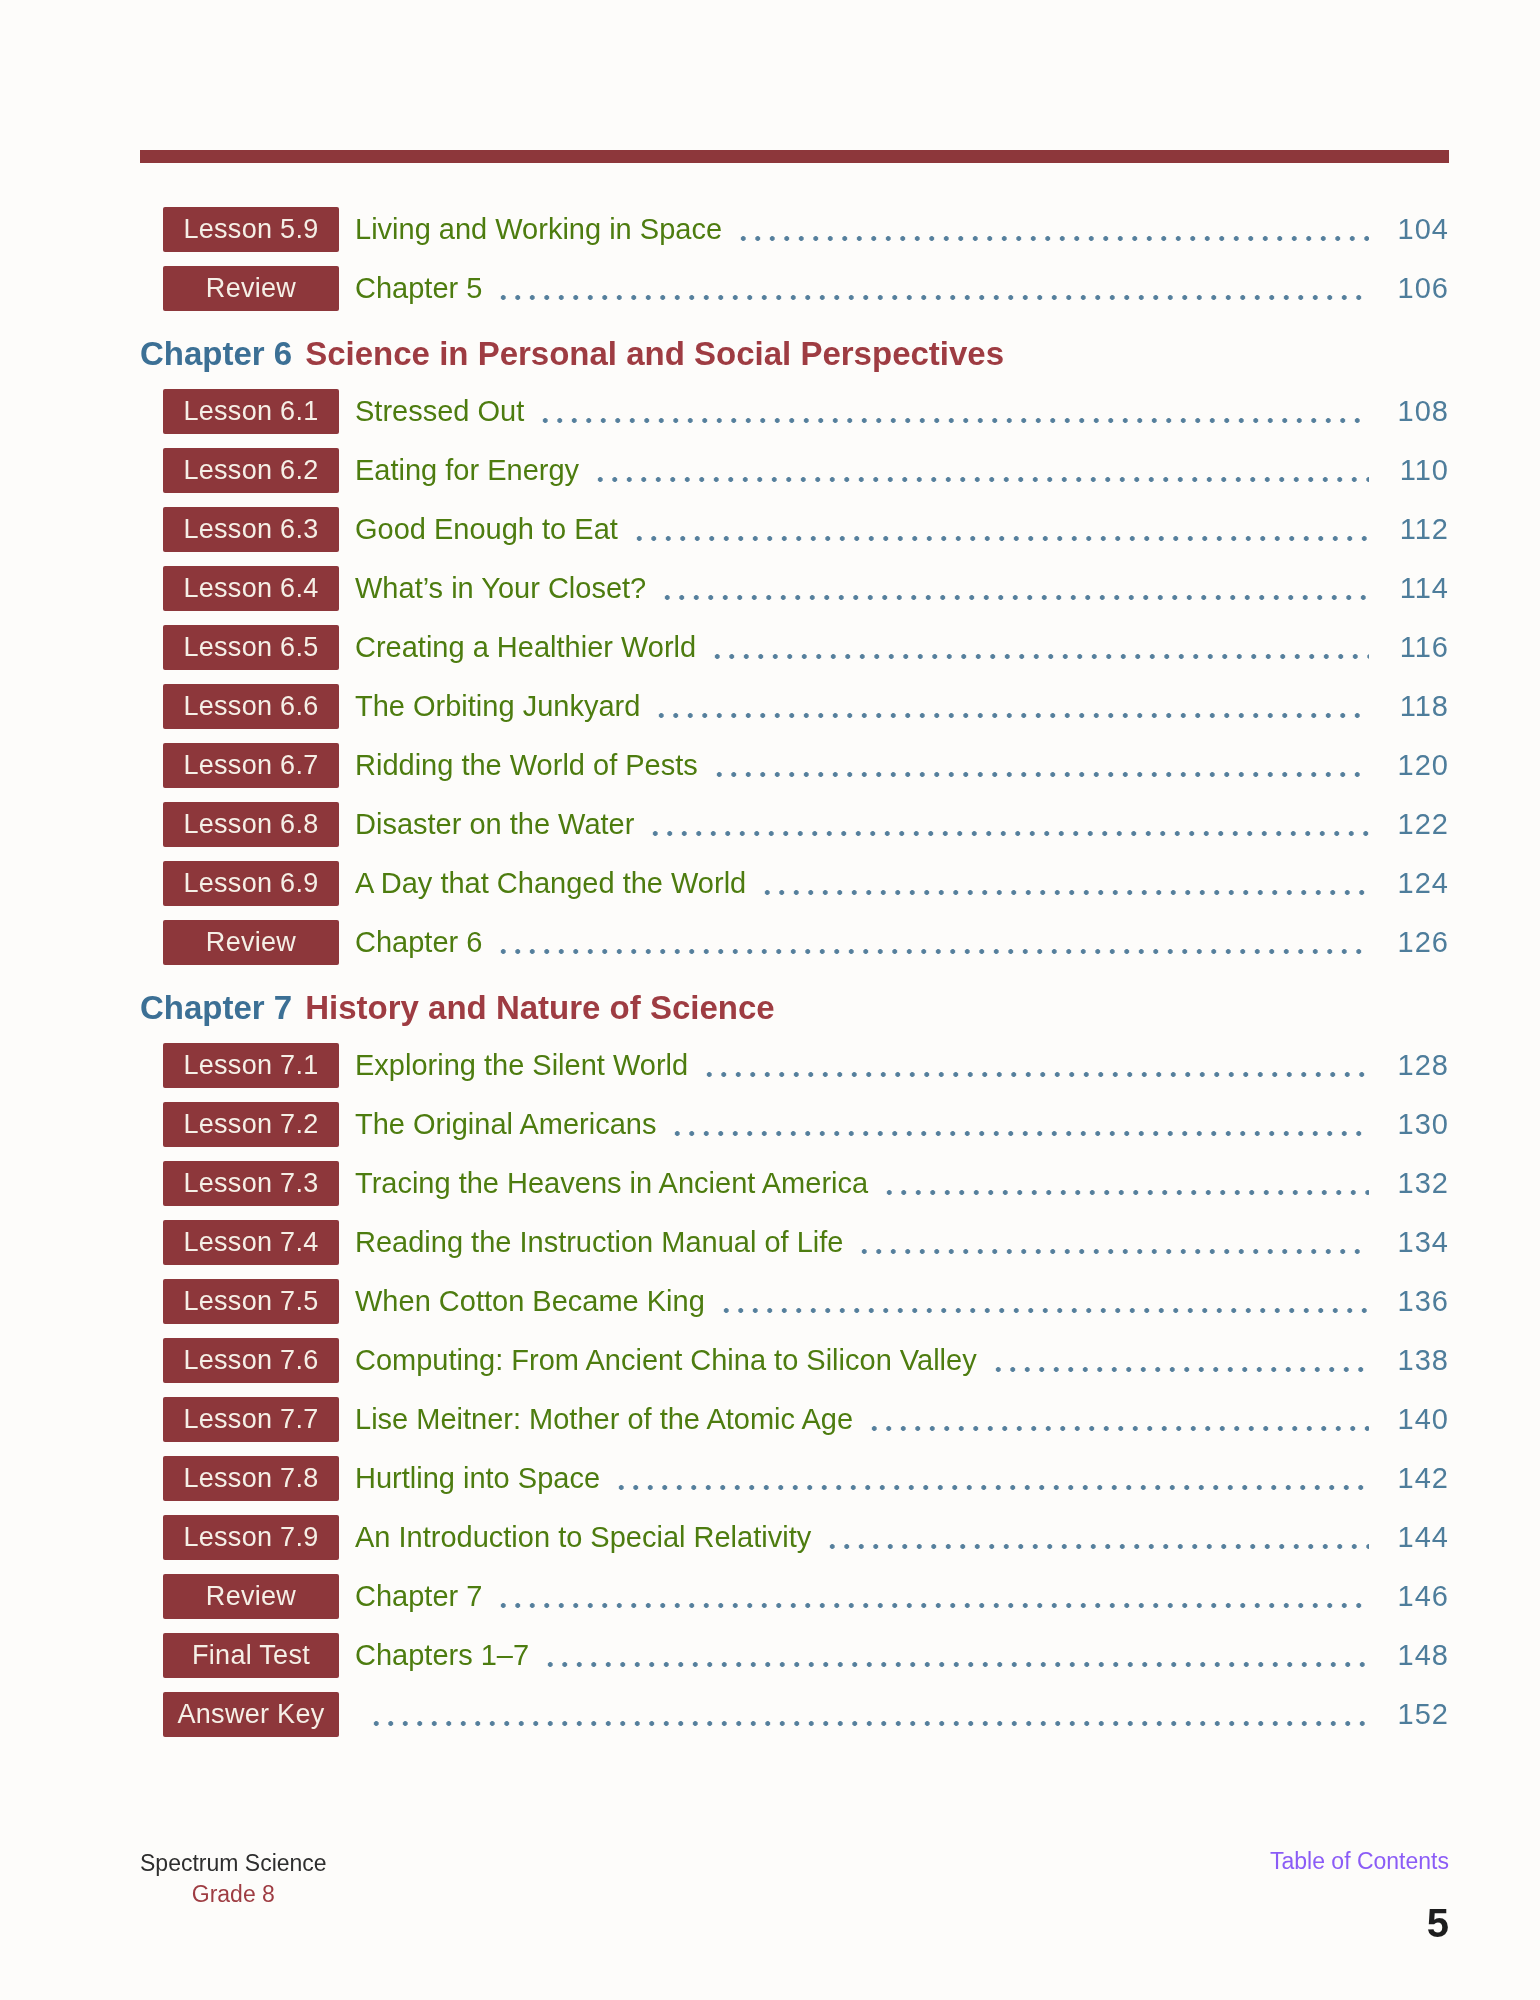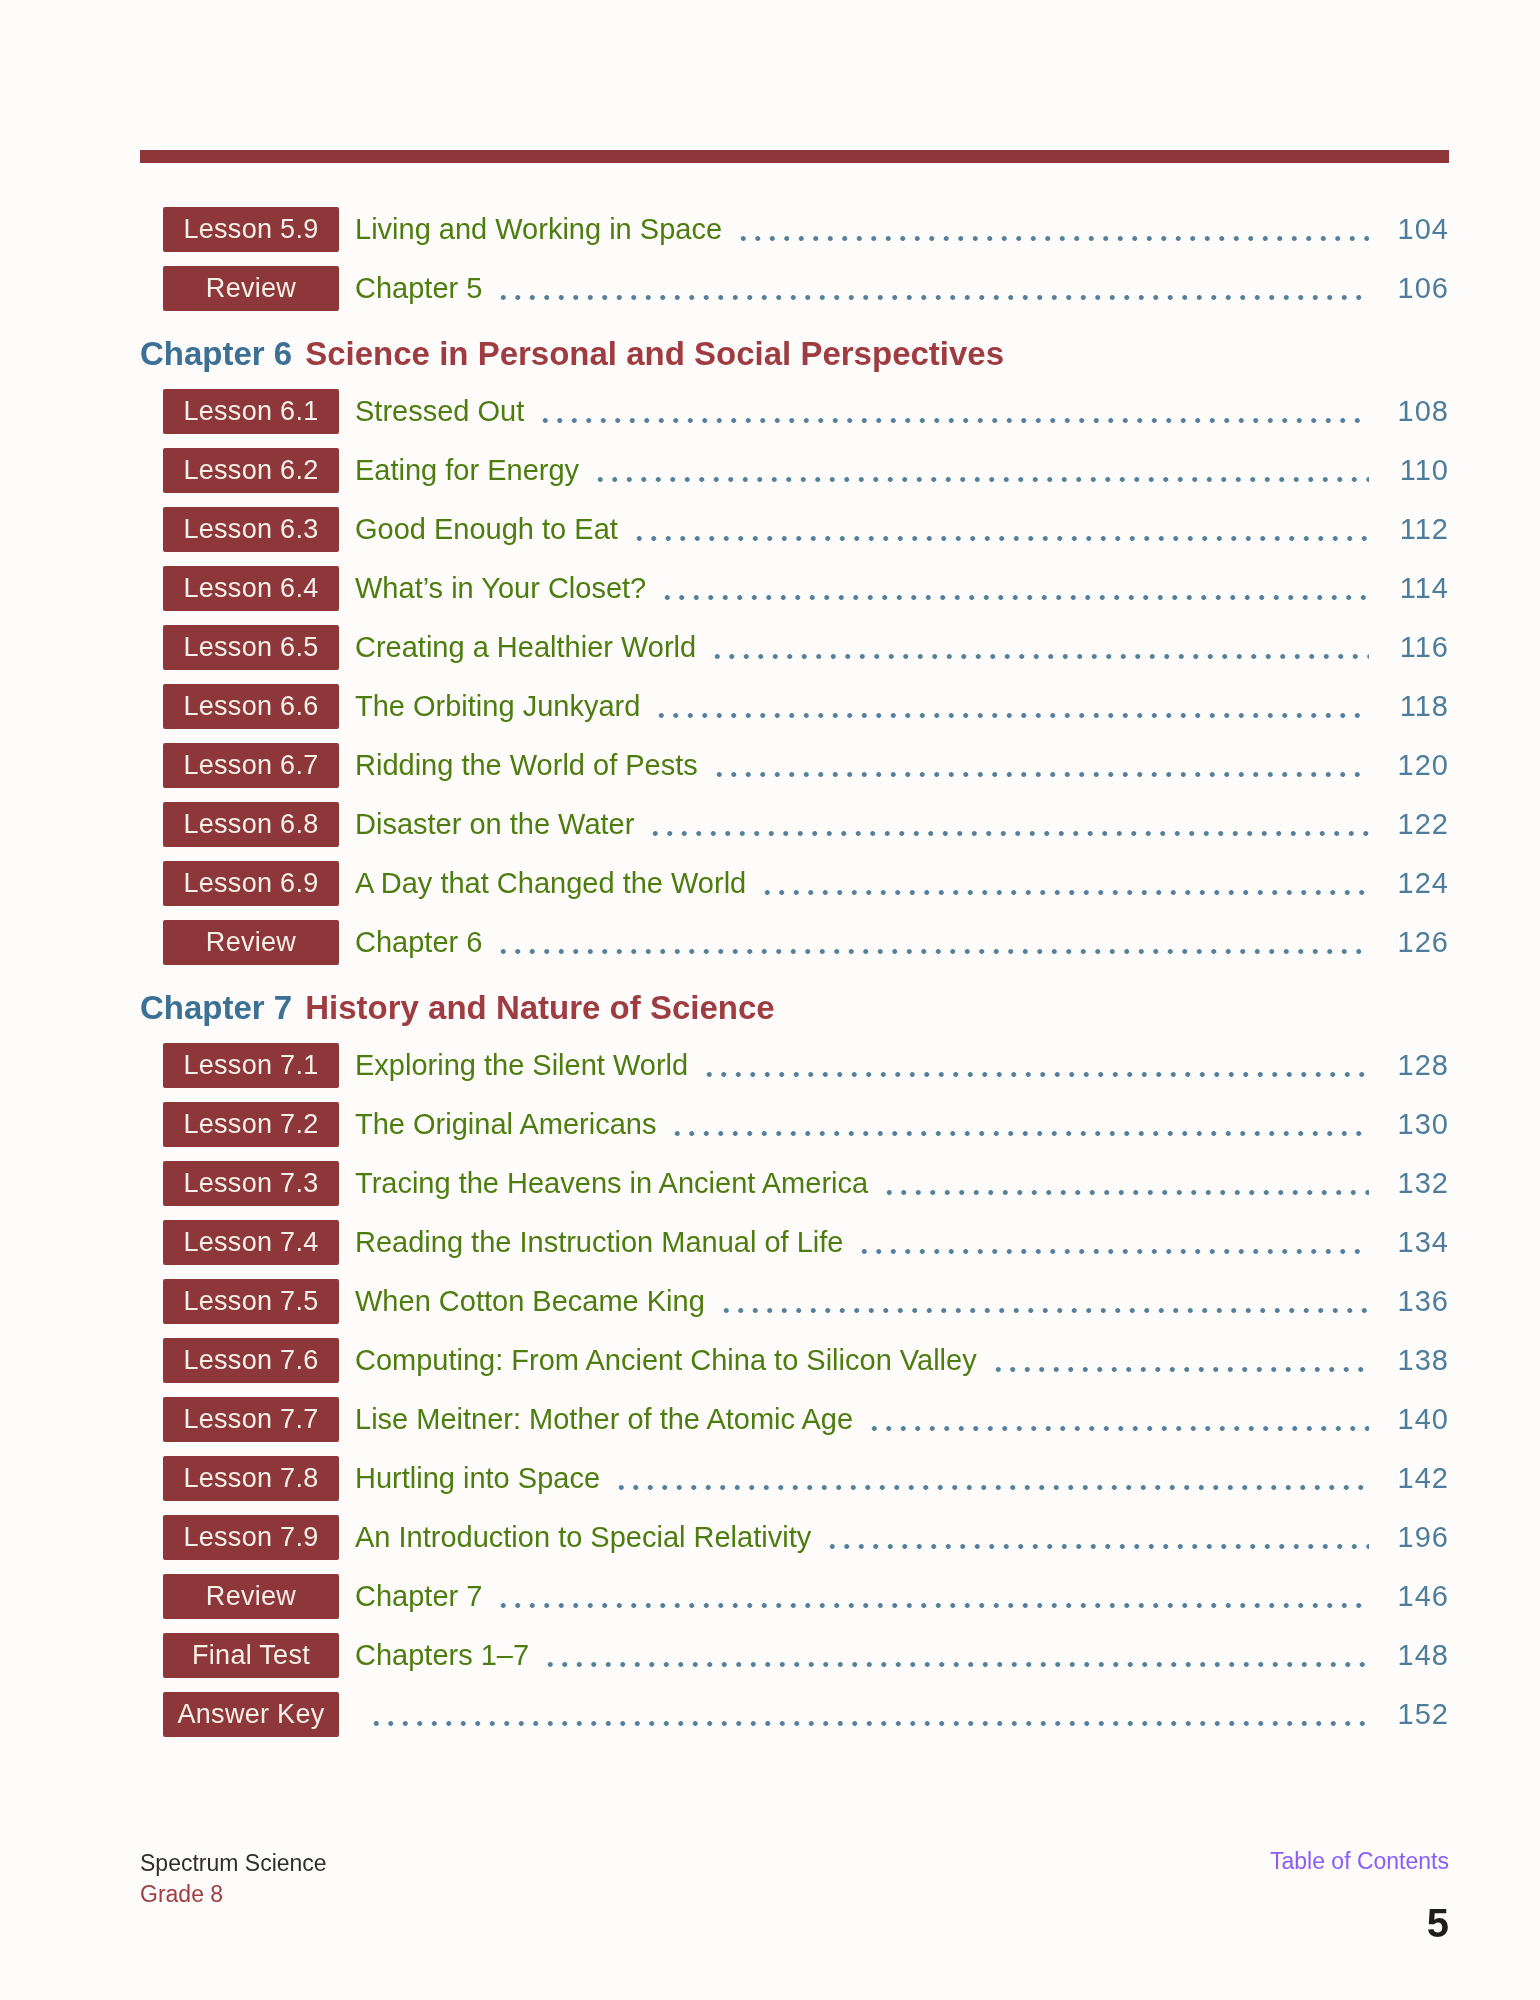--- a/index.html
+++ b/index.html
@@ -78,21 +78,21 @@
   .chapter-title { color: #9e3c42; }
   .footer {
     position: absolute;
     left: 140px; top: 1848px;
     width: 1309px;
     display: flex;
     justify-content: space-between;
     align-items: flex-start;
     font-size: 23px;
   }
-  .footer-left { line-height: 1.35; }
+  .footer-left { line-height: 1.35; text-align: center; }
   .footer-book { color: #2e2e2e; }
   .footer-grade { color: #9e3c42; }
   .footer-right {
     display: flex;
     flex-direction: column;
     align-items: flex-end;
     text-align: right;
   }
   .footer-section { color: #8b5cf6; }
   .footer-pagenum {
@@ -234,21 +234,21 @@
         <div class="toc-row">
           <span class="badge">Lesson 7.8</span>
           <span class="row-title">Hurtling into Space</span>
           <div class="leader"></div>
           <span class="pagenum">142</span>
         </div>
         <div class="toc-row">
           <span class="badge">Lesson 7.9</span>
           <span class="row-title">An Introduction to Special Relativity</span>
           <div class="leader"></div>
-          <span class="pagenum">196</span>
+          <span class="pagenum">144</span>
         </div>
         <div class="toc-row">
           <span class="badge">Review</span>
           <span class="row-title">Chapter 7</span>
           <div class="leader"></div>
           <span class="pagenum">146</span>
         </div>
         <div class="toc-row">
           <span class="badge">Final Test</span>
           <span class="row-title">Chapters 1–7</span>

